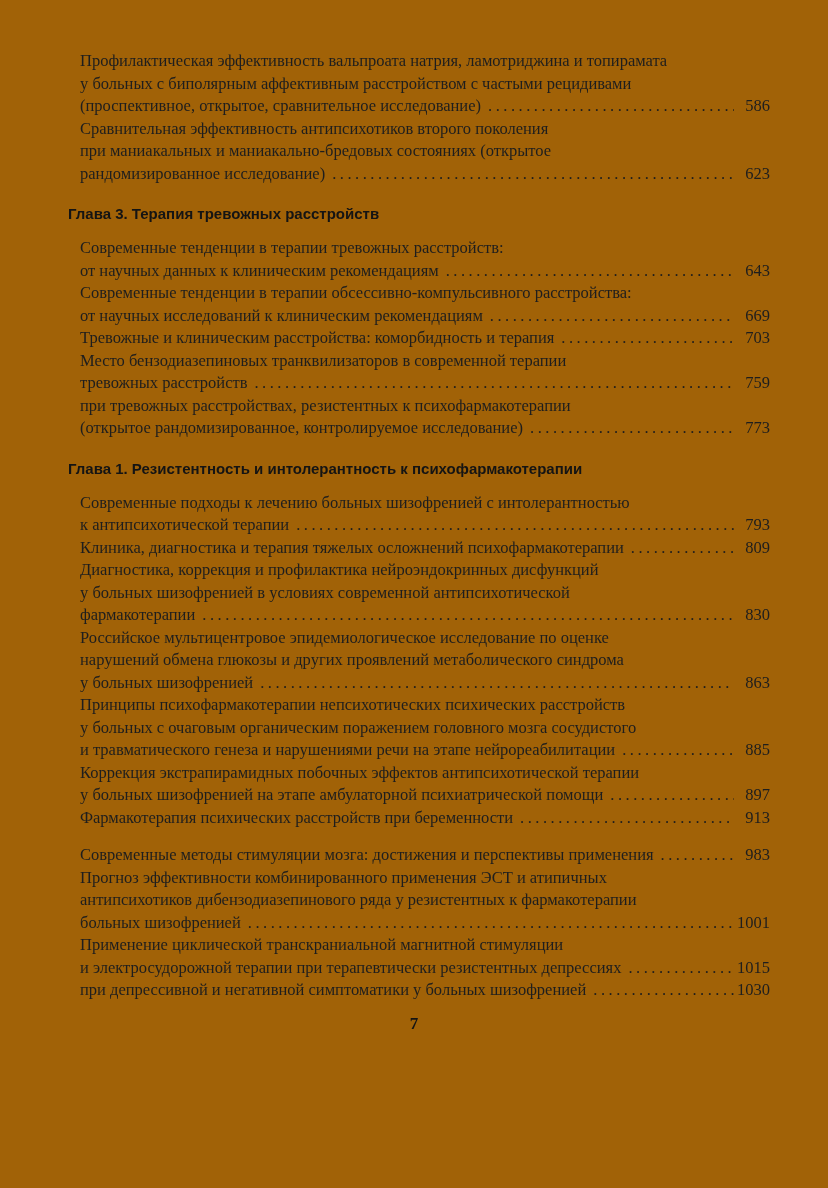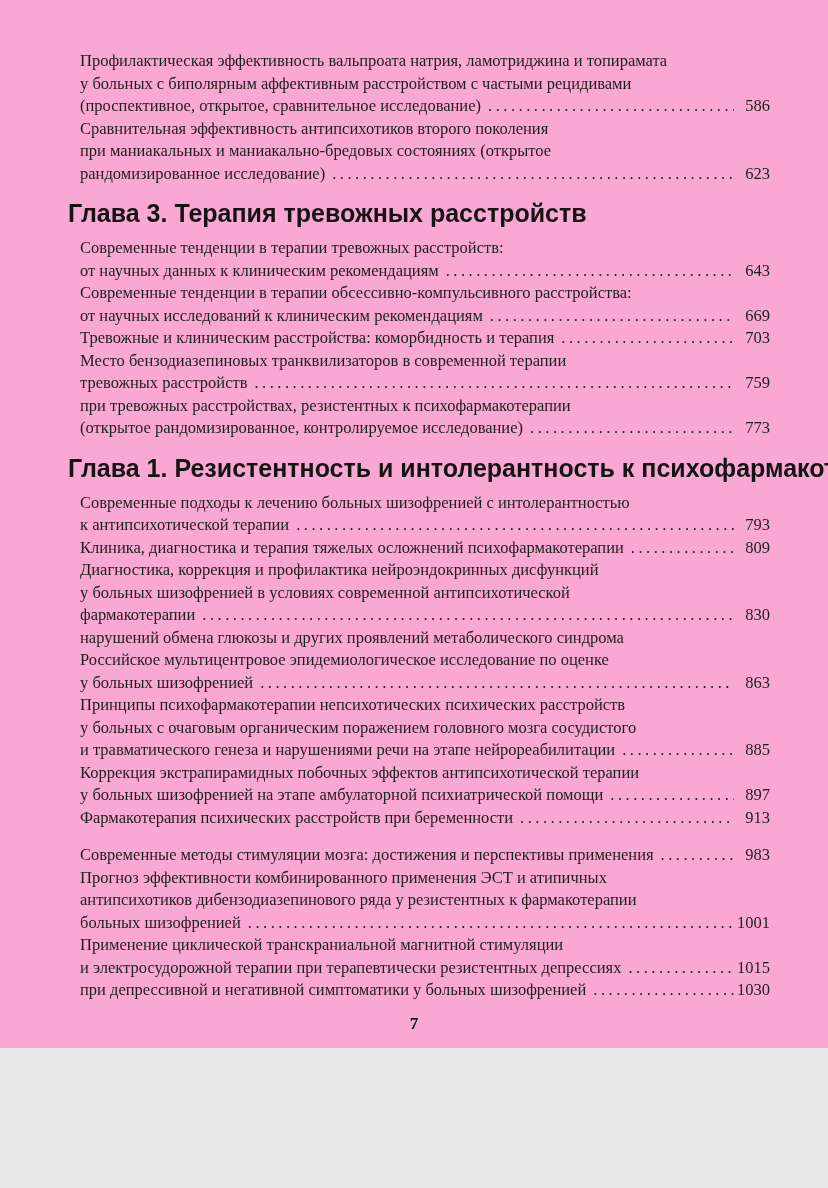--- a/index.html
+++ b/index.html
@@ -3,39 +3,39 @@
 <meta charset="utf-8">
 <style>
   html, body {
     margin: 0;
     padding: 0;
     background: #e8e8e8;
   }
   .page {
     position: relative;
     width: 828px;
-    height: 1048px;
+    height: 1188px;
     margin: 0 auto;
-    background: #f9a8d4;
+    background: #a16207;
     overflow: hidden;
     box-sizing: border-box;
     color: #1e1e1e;
   }
   .toc {
     padding: 50px 58px 0 80px;
   }
   .toc-section { margin: 0; }
   .heading-group {
     margin: 15px 0 10px -12px;
   }
   .toc-section:first-child .heading-group { margin-top: 0; }
   .chapter-heading {
     font-family: "Liberation Sans", sans-serif;
     font-weight: 700;
-    font-size: 25px;
+    font-size: 15px;
     line-height: 27px;
     color: #141414;
     white-space: nowrap;
   }
   .toc-entry { margin: 0; }
   .entry-line {
     font-family: "Liberation Serif", serif;
     font-size: 16.5px;
     line-height: 22.5px;
     white-space: nowrap;
@@ -160,22 +160,22 @@
         <div class="toc-entry">
           <div class="entry-line"><span class="entry-text">Диагностика, коррекция и профилактика нейроэндокринных дисфункций</span></div>
           <div class="entry-line"><span class="entry-text">у больных шизофренией в условиях современной антипсихотической</span></div>
           <div class="entry-line with-page">
             <span class="entry-text">фармакотерапии</span>
             <span class="leader">................................................................................................................................................................</span>
             <span class="pageno">830</span>
           </div>
         </div>
         <div class="toc-entry">
+          <div class="entry-line"><span class="entry-text">Российское мультицентровое эпидемиологическое исследование по оценке</span></div>
           <div class="entry-line"><span class="entry-text">нарушений обмена глюкозы и других проявлений метаболического синдрома</span></div>
-          <div class="entry-line"><span class="entry-text">Российское мультицентровое эпидемиологическое исследование по оценке</span></div>
           <div class="entry-line with-page">
             <span class="entry-text">у больных шизофренией</span>
             <span class="leader">................................................................................................................................................................</span>
             <span class="pageno">863</span>
           </div>
         </div>
         <div class="toc-entry">
           <div class="entry-line"><span class="entry-text">Принципы психофармакотерапии непсихотических психических расстройств</span></div>
           <div class="entry-line"><span class="entry-text">у больных с очаговым органическим поражением головного мозга сосудистого</span></div>
           <div class="entry-line with-page">

